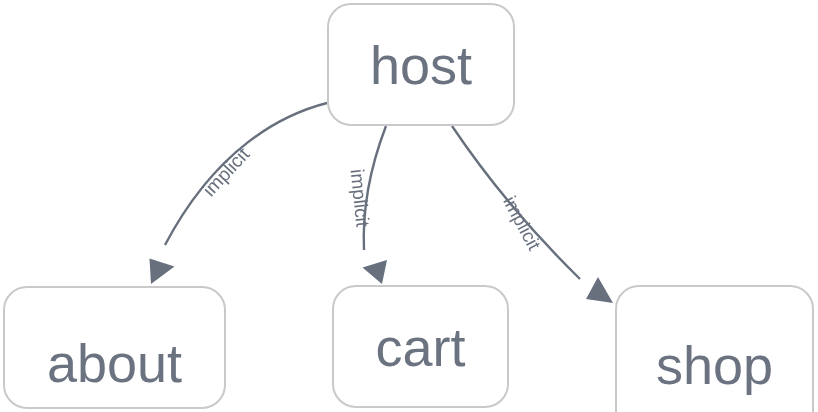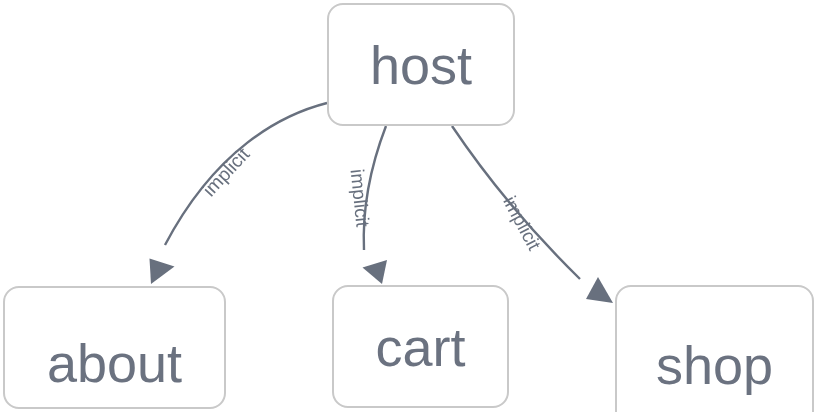--- a/index.html
+++ b/index.html
@@ -20,21 +20,21 @@
     left: 0;
     top: 0;
     width: 818px;
     height: 412px;
   }
   .node-box {
     position: absolute;
     box-sizing: border-box;
     background: #ffffff;
     border: 2px solid #c9c9c9;
-    border-radius: 16px;
+    border-radius: 24px;
     display: flex;
     align-items: center;
     justify-content: center;
   }
   .node-label {
     color: #6b7280;
     font-family: "Liberation Sans", sans-serif;
     font-weight: 400;
     line-height: 1;
     user-select: none;

